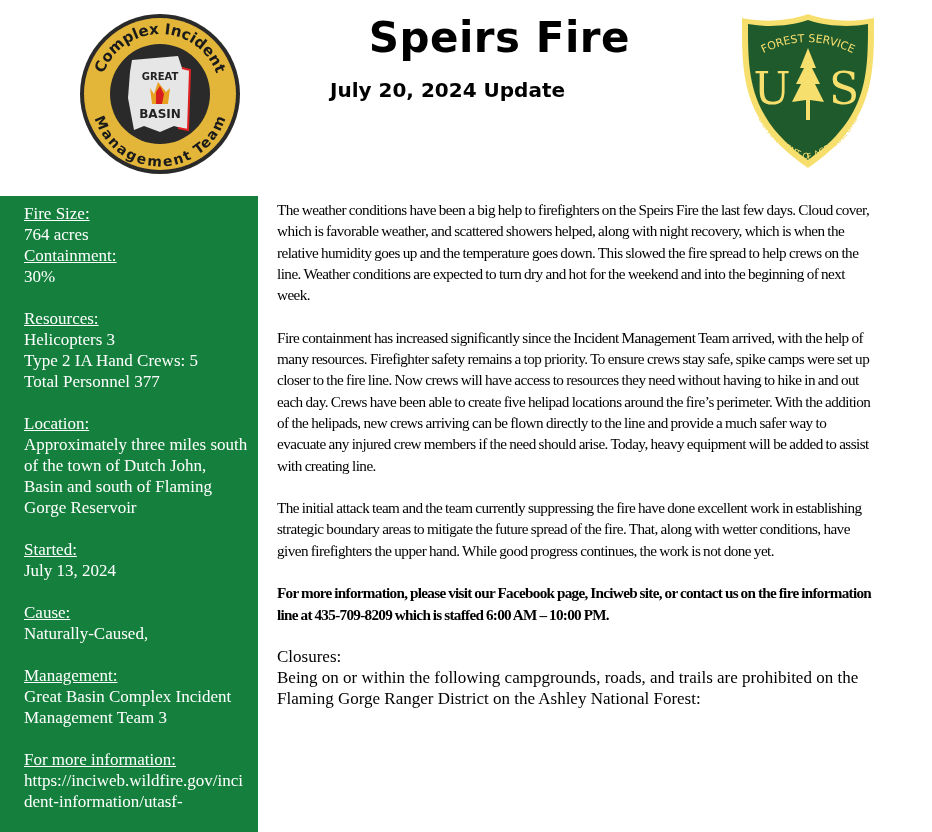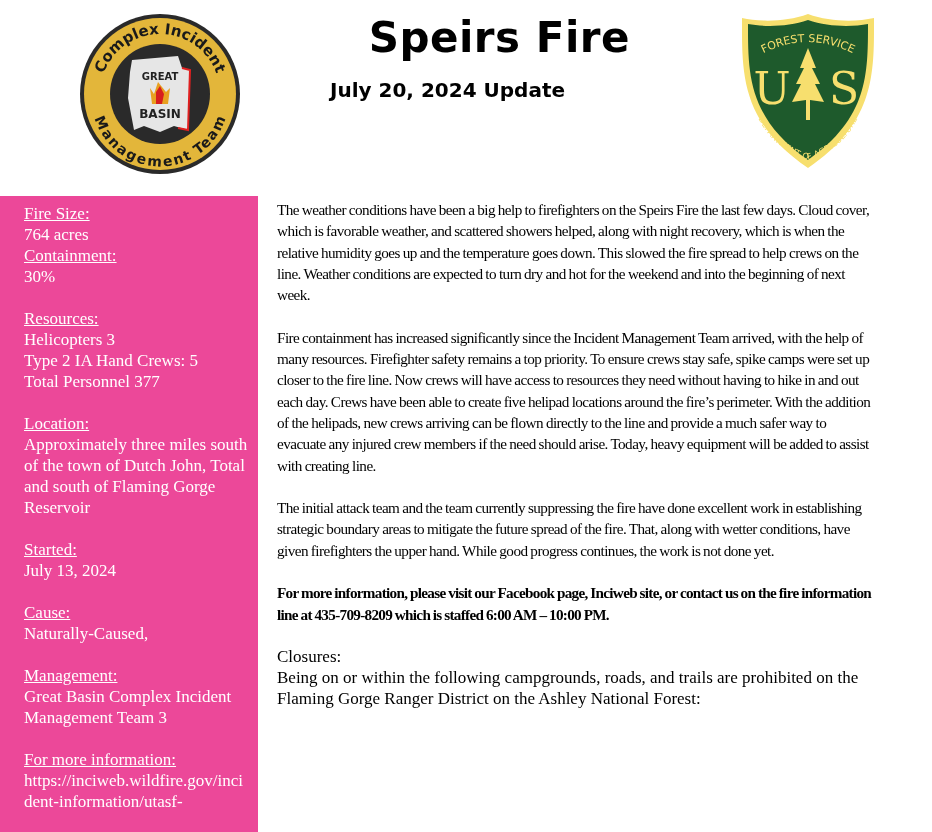--- a/index.html
+++ b/index.html
@@ -17,21 +17,21 @@
     }
     .subtitle {
       position: absolute; left: 330px; top: 76px; width: 300px; text-align: left;
       font-family: "DejaVu Sans", sans-serif; font-weight: bold; font-size: 20px; line-height: 28px;
     }
     .logo-left { position: absolute; left: 78px; top: 12px; width: 164px; height: 164px; }
     .logo-right { position: absolute; left: 738px; top: 12px; width: 140px; height: 158px; }
 
     .sidebar {
       position: absolute; left: 0; top: 196px; width: 258px; height: 636px;
-      background: #ec4899; color: #ffffff;
+      background: #15803d; color: #ffffff;
       font-family: "Liberation Serif", serif; font-size: 17px; line-height: 21px;
       box-sizing: border-box; padding: 7px 10px 0 24px;
     }
     .sidebar .sec { margin-bottom: 21px; }
     .sidebar .sec.tight { margin-bottom: 0; }
     .sidebar .lbl { text-decoration: underline; display: block; }
     .sidebar .val { display: block; }
     .sidebar .url { word-break: break-all; }
 
     .main {
@@ -106,21 +106,21 @@
     <span class="val">30%</span>
   </div>
   <div class="sec">
     <span class="lbl">Resources:</span>
     <span class="val">Helicopters 3</span>
     <span class="val">Type 2 IA Hand Crews: 5</span>
     <span class="val">Total Personnel 377</span>
   </div>
   <div class="sec">
     <span class="lbl">Location:</span>
-    <span class="val">Approximately three miles south of the town of Dutch John, Total and south of Flaming Gorge Reservoir</span>
+    <span class="val">Approximately three miles south of the town of Dutch John, Basin and south of Flaming Gorge Reservoir</span>
   </div>
   <div class="sec">
     <span class="lbl">Started:</span>
     <span class="val">July 13, 2024</span>
   </div>
   <div class="sec">
     <span class="lbl">Cause:</span>
     <span class="val">Naturally-Caused,</span>
   </div>
   <div class="sec">

